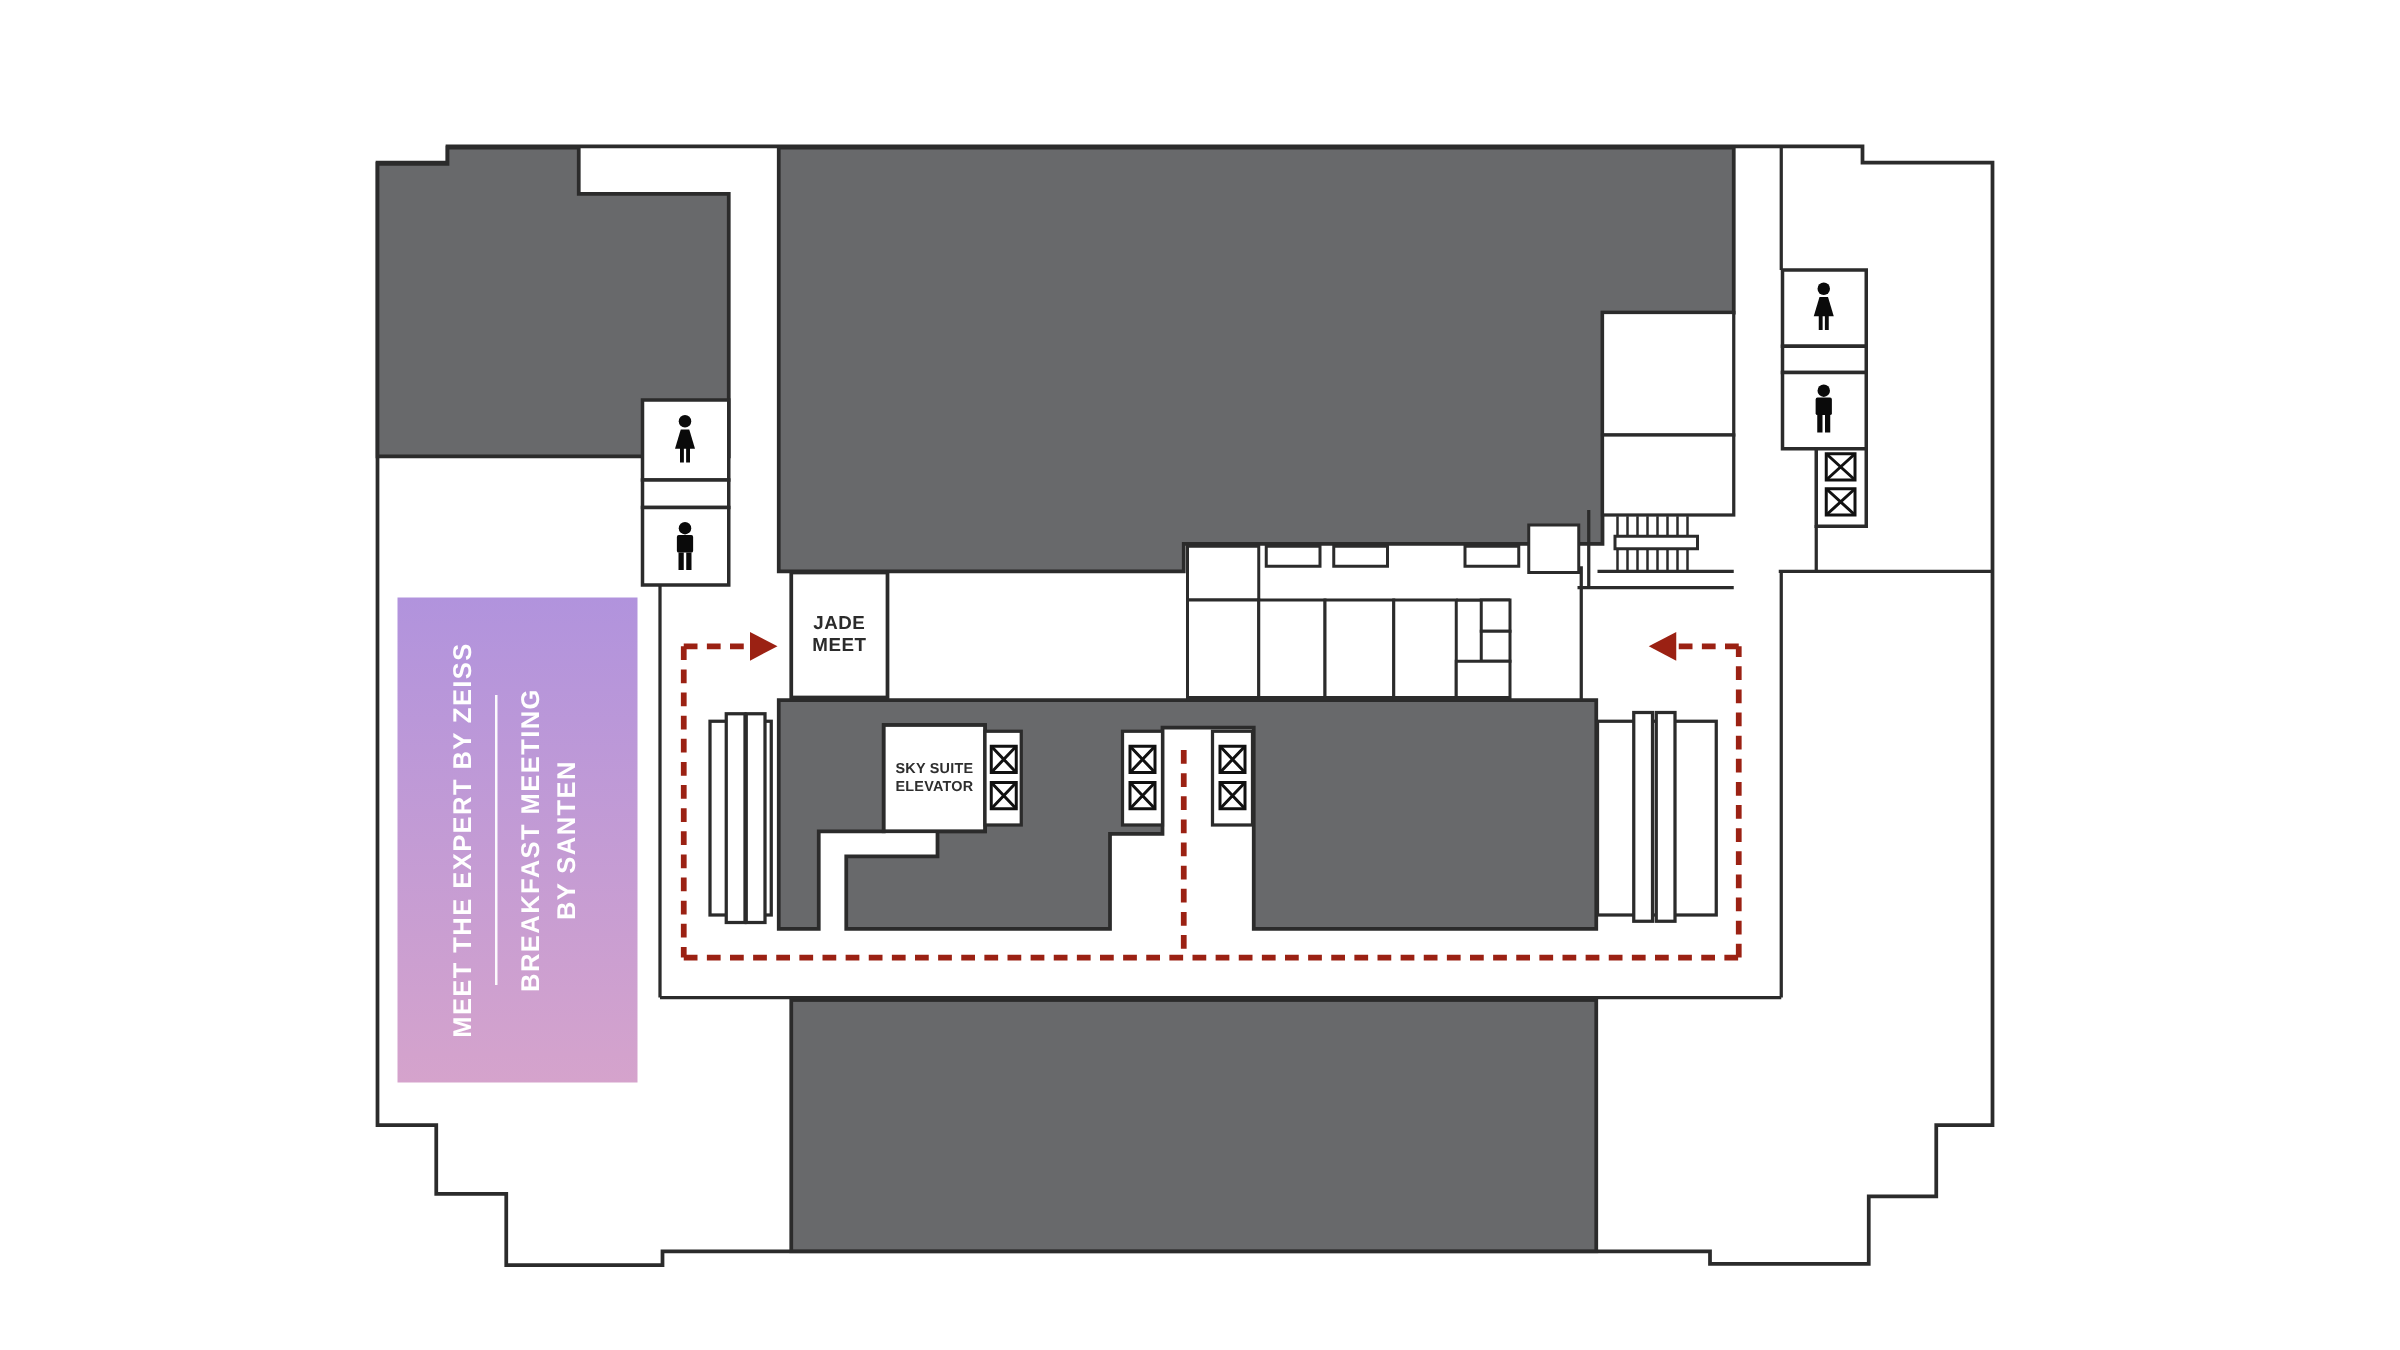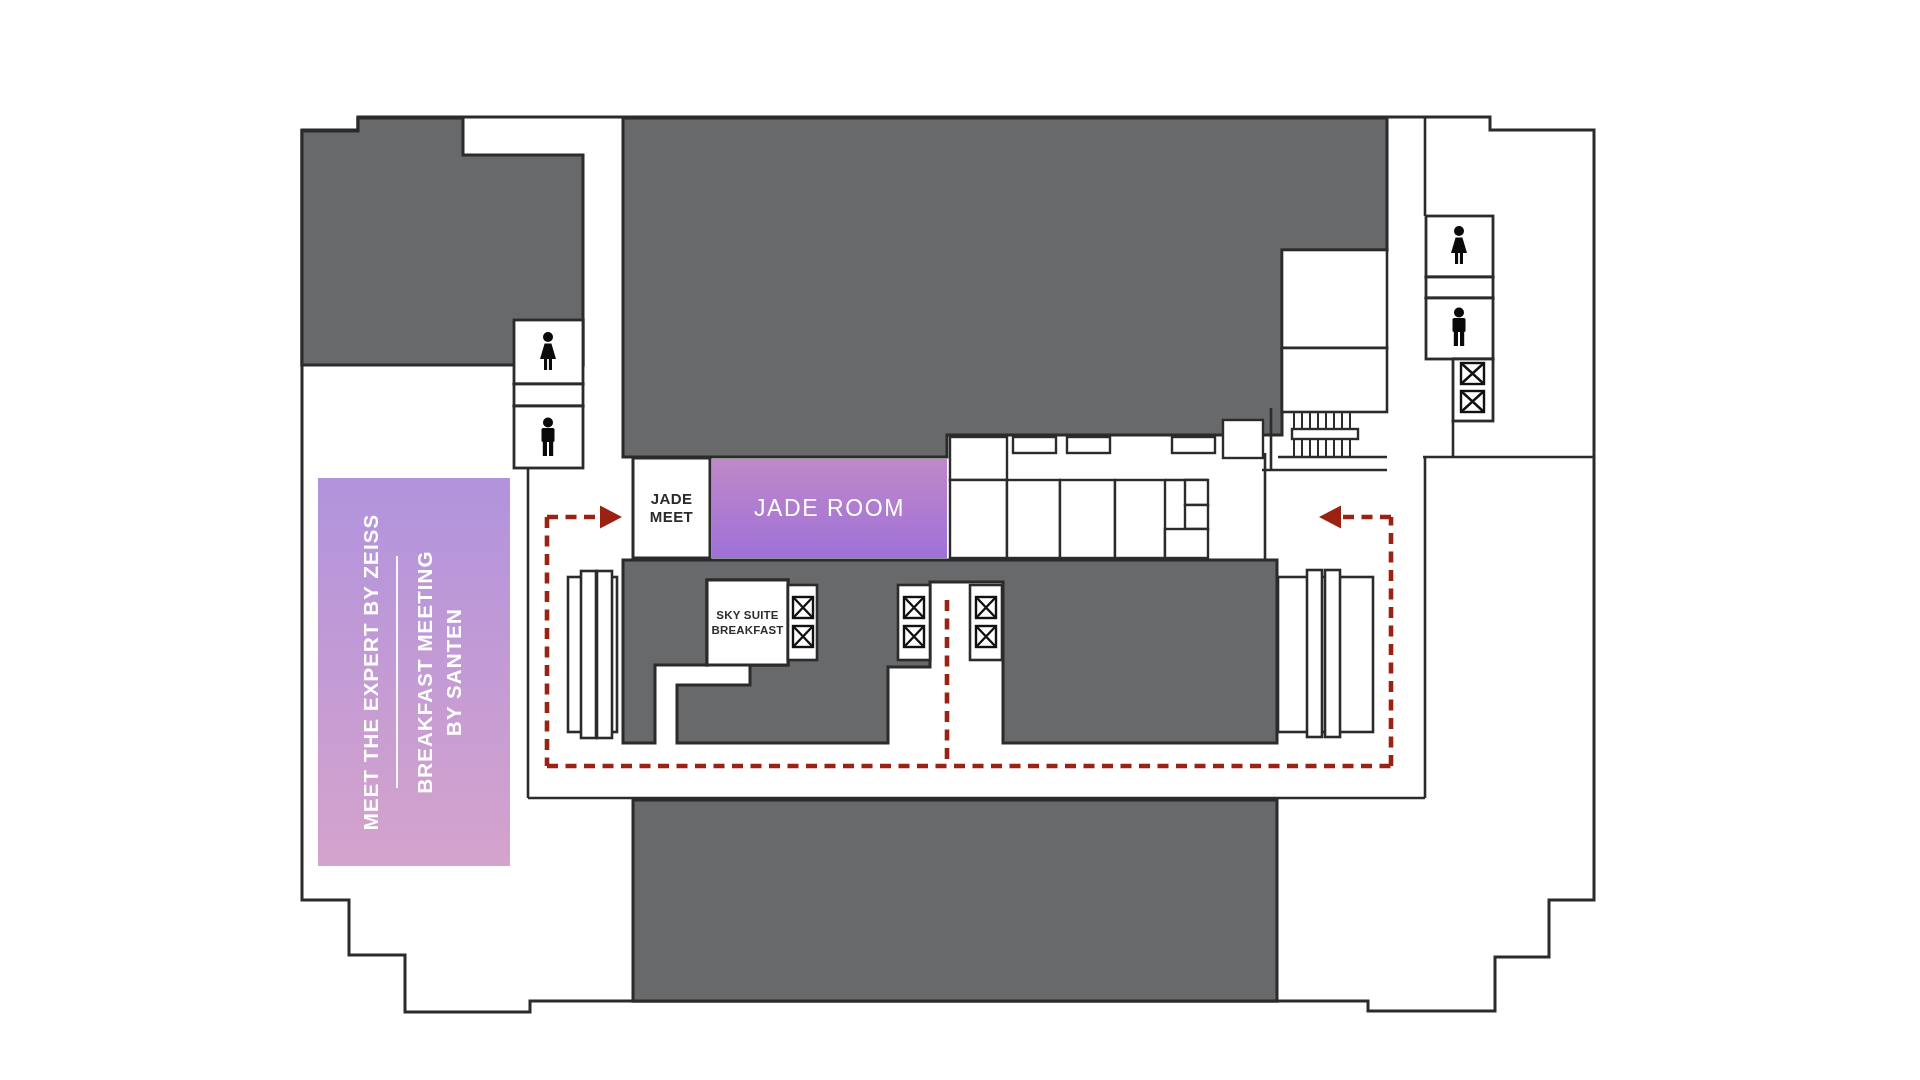--- a/index.html
+++ b/index.html
@@ -187,32 +187,29 @@
     <line x1="547" y1="517" x2="547" y2="766"></line>
     <line x1="547" y1="766" x2="1391" y2="766"></line>
     <line x1="1391" y1="766" x2="1391" y2="517"></line>
     <line x1="1391" y1="517" x2="1341" y2="517"></line>
     <line x1="947" y1="600" x2="947" y2="766"></line>
   </g>
   <polygon points="600,505.5 600,528.5 622,517" fill="#9b2113"></polygon>
   <polygon points="1341,505.5 1341,528.5 1319,517" fill="#9b2113"></polygon>
 </svg>
 
-  <div class="overlay jade-room">
-    <span class="jade-room-label">JADE ROOM</span>
-  </div>
 
   <div class="overlay jade-voyer-label">
     <span>JADE</span>
     <span>MEET</span>
   </div>
 
   <div class="overlay sky-suite-label">
     <span>SKY SUITE</span>
-    <span>BREAKFAST</span>
+    <span>ELEVATOR</span>
   </div>
 
   <div class="banner">
     <div class="banner-rot">
       <div class="banner-line">
         <span>MEET THE EXPERT BY</span>
         <span class="brand">ZEISS</span>
       </div>
       <div class="banner-divider"></div>
       <div class="banner-line banner-line2">

